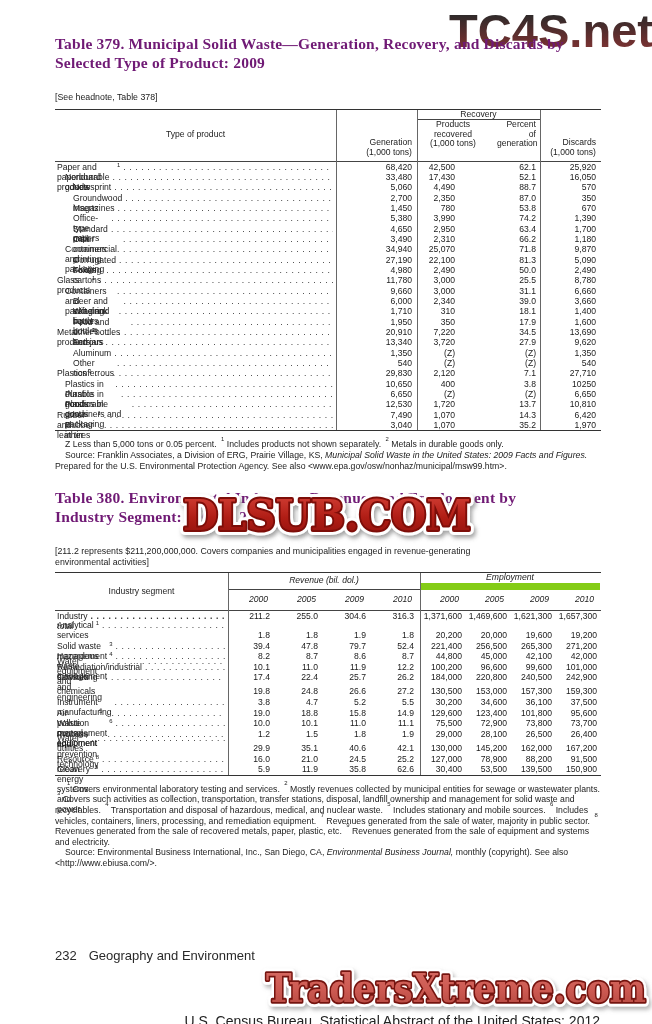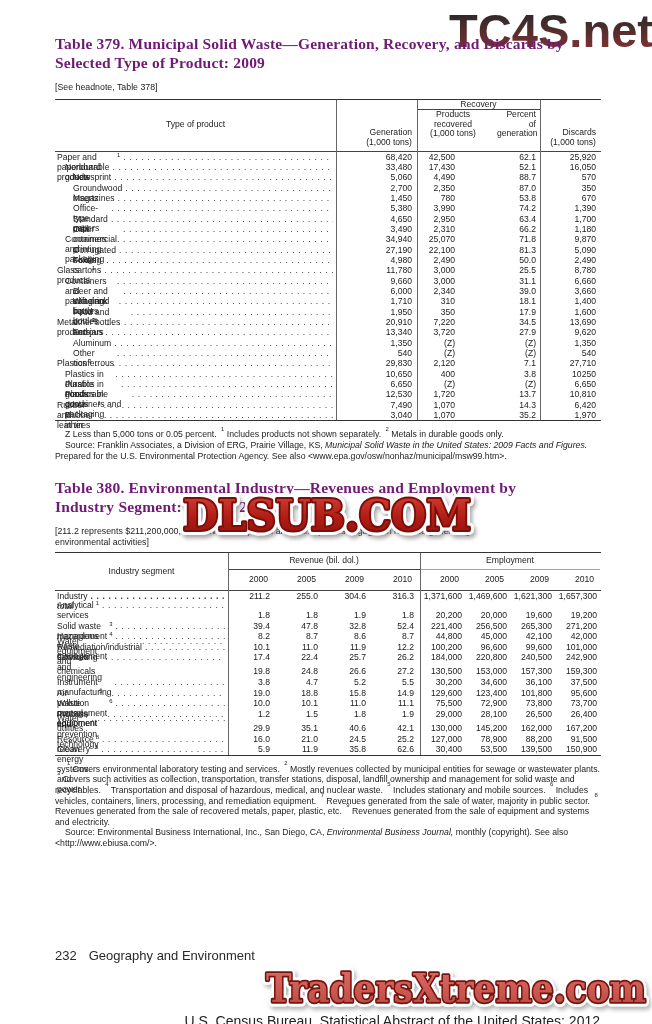--- a/index.html
+++ b/index.html
@@ -8,21 +8,21 @@
     width:652px; height:1024px; position:relative; overflow:hidden;
     font-family:"Liberation Sans", sans-serif; color:#1a1a1a;
   }
   .page { position:absolute; left:55px; top:0; width:546px; z-index:2; }
 
   
   .tbl-title {
     font-family:"Liberation Serif", serif; font-weight:bold;
     font-size:15.5px; line-height:19px; color:#701a75; letter-spacing:0.2px;
   }
-  .headnote { font-size:8.8px; line-height:10.5px; color:#222; margin-top:10px; }
+  .headnote { font-size:8.8px; line-height:10.5px; color:#222; margin-top:20px; }
 
   
   .tblbox { position:relative; border-top:1.4px solid #333; border-bottom:1.4px solid #333; }
   .vrule { position:absolute; top:0; bottom:0; width:1px; background:#666; }
   .hdr { border-bottom:1px solid #444; display:flex; font-size:8.6px; line-height:9.6px; color:#222; }
   .num { text-align:right; font-size:8.6px; color:#1a1a1a; }
   .row { display:flex; align-items:flex-start; }
   .leader { flex:1 1 auto; overflow:hidden; white-space:nowrap; margin:0 3px 0 3px; color:#333; }
   .leader::after { content:". . . . . . . . . . . . . . . . . . . . . . . . . . . . . . . . . . . . . . . . . . . . . . . . . . . . . . . . . . . . . . . . . . . . . . . . . ."; letter-spacing:0.6px; }
   sup.fm { font-size:5.9px; line-height:0; position:relative; top:-3px; margin-left:2px; }
@@ -48,24 +48,24 @@
 
   
   .fnblock { margin-top:8px; font-size:8.7px; line-height:10.6px; color:#1c1c1c; }
   .fn { text-indent:10px; }
   .fn i { font-style:italic; }
 
   
   #t380 { margin-top:5px; }
   #t380 .hdr { height:38px; }
   .h380-lab { width:173px; display:flex; align-items:center; justify-content:center; }
-  .h380-right { flex:1; display:flex; flex-direction:column; }
+  .h380-right { flex:1; display:flex; flex-direction:column;font-style:italic; }
   .h380-groups { height:17px; display:flex; }
   .h380-revgrp { width:192px; border-bottom:1px solid #444; display:flex; align-items:center; justify-content:center; }
-  .h380-empgrp { width:180px; border-bottom:1px solid #84cc16; display:flex; align-items:center; justify-content:center; }
+  .h380-empgrp { width:180px; border-bottom:7px solid #84cc16; display:flex; align-items:center; justify-content:center; }
   .h380-years { flex:1; display:flex; align-items:center; }
   .c-r { width:48px; padding-right:6px; }
   .c-e { width:45px; padding-right:3px; }
   .yr-r { width:48px; padding-right:8px; text-align:right; font-size:8.6px; }
   .yr-e { width:45px; padding-right:6px; text-align:right; font-size:8.6px; }
   .t380-row { height:10.5px; font-size:8.6px; }
   .c-lab380 { width:173px; display:flex; align-items:baseline; overflow:hidden; padding-left:2px; }
   .row-bold { font-weight:normal; height:15px; }
   .row-bold .leader::after { font-weight:bold; }
   .gap-top { height:14.5px; align-items:flex-end; padding-bottom:1px; }
@@ -468,21 +468,21 @@
             <div class="c-e num">19,200</div>
           </div>
           <div class="row t380-row">
             <div class="c-lab380">
               <span>Solid waste management</span>
               <sup class="fm">3</sup>
               <span class="leader"></span>
             </div>
             <div class="c-r num">39.4</div>
             <div class="c-r num">47.8</div>
-            <div class="c-r num">32.8</div>
+            <div class="c-r num">79.7</div>
             <div class="c-r num">52.4</div>
             <div class="c-e num">221,400</div>
             <div class="c-e num">256,500</div>
             <div class="c-e num">265,300</div>
             <div class="c-e num">271,200</div>
           </div>
           <div class="row t380-row">
             <div class="c-lab380">
               <span>Hazardous waste management</span>
               <sup class="fm">4</sup>

